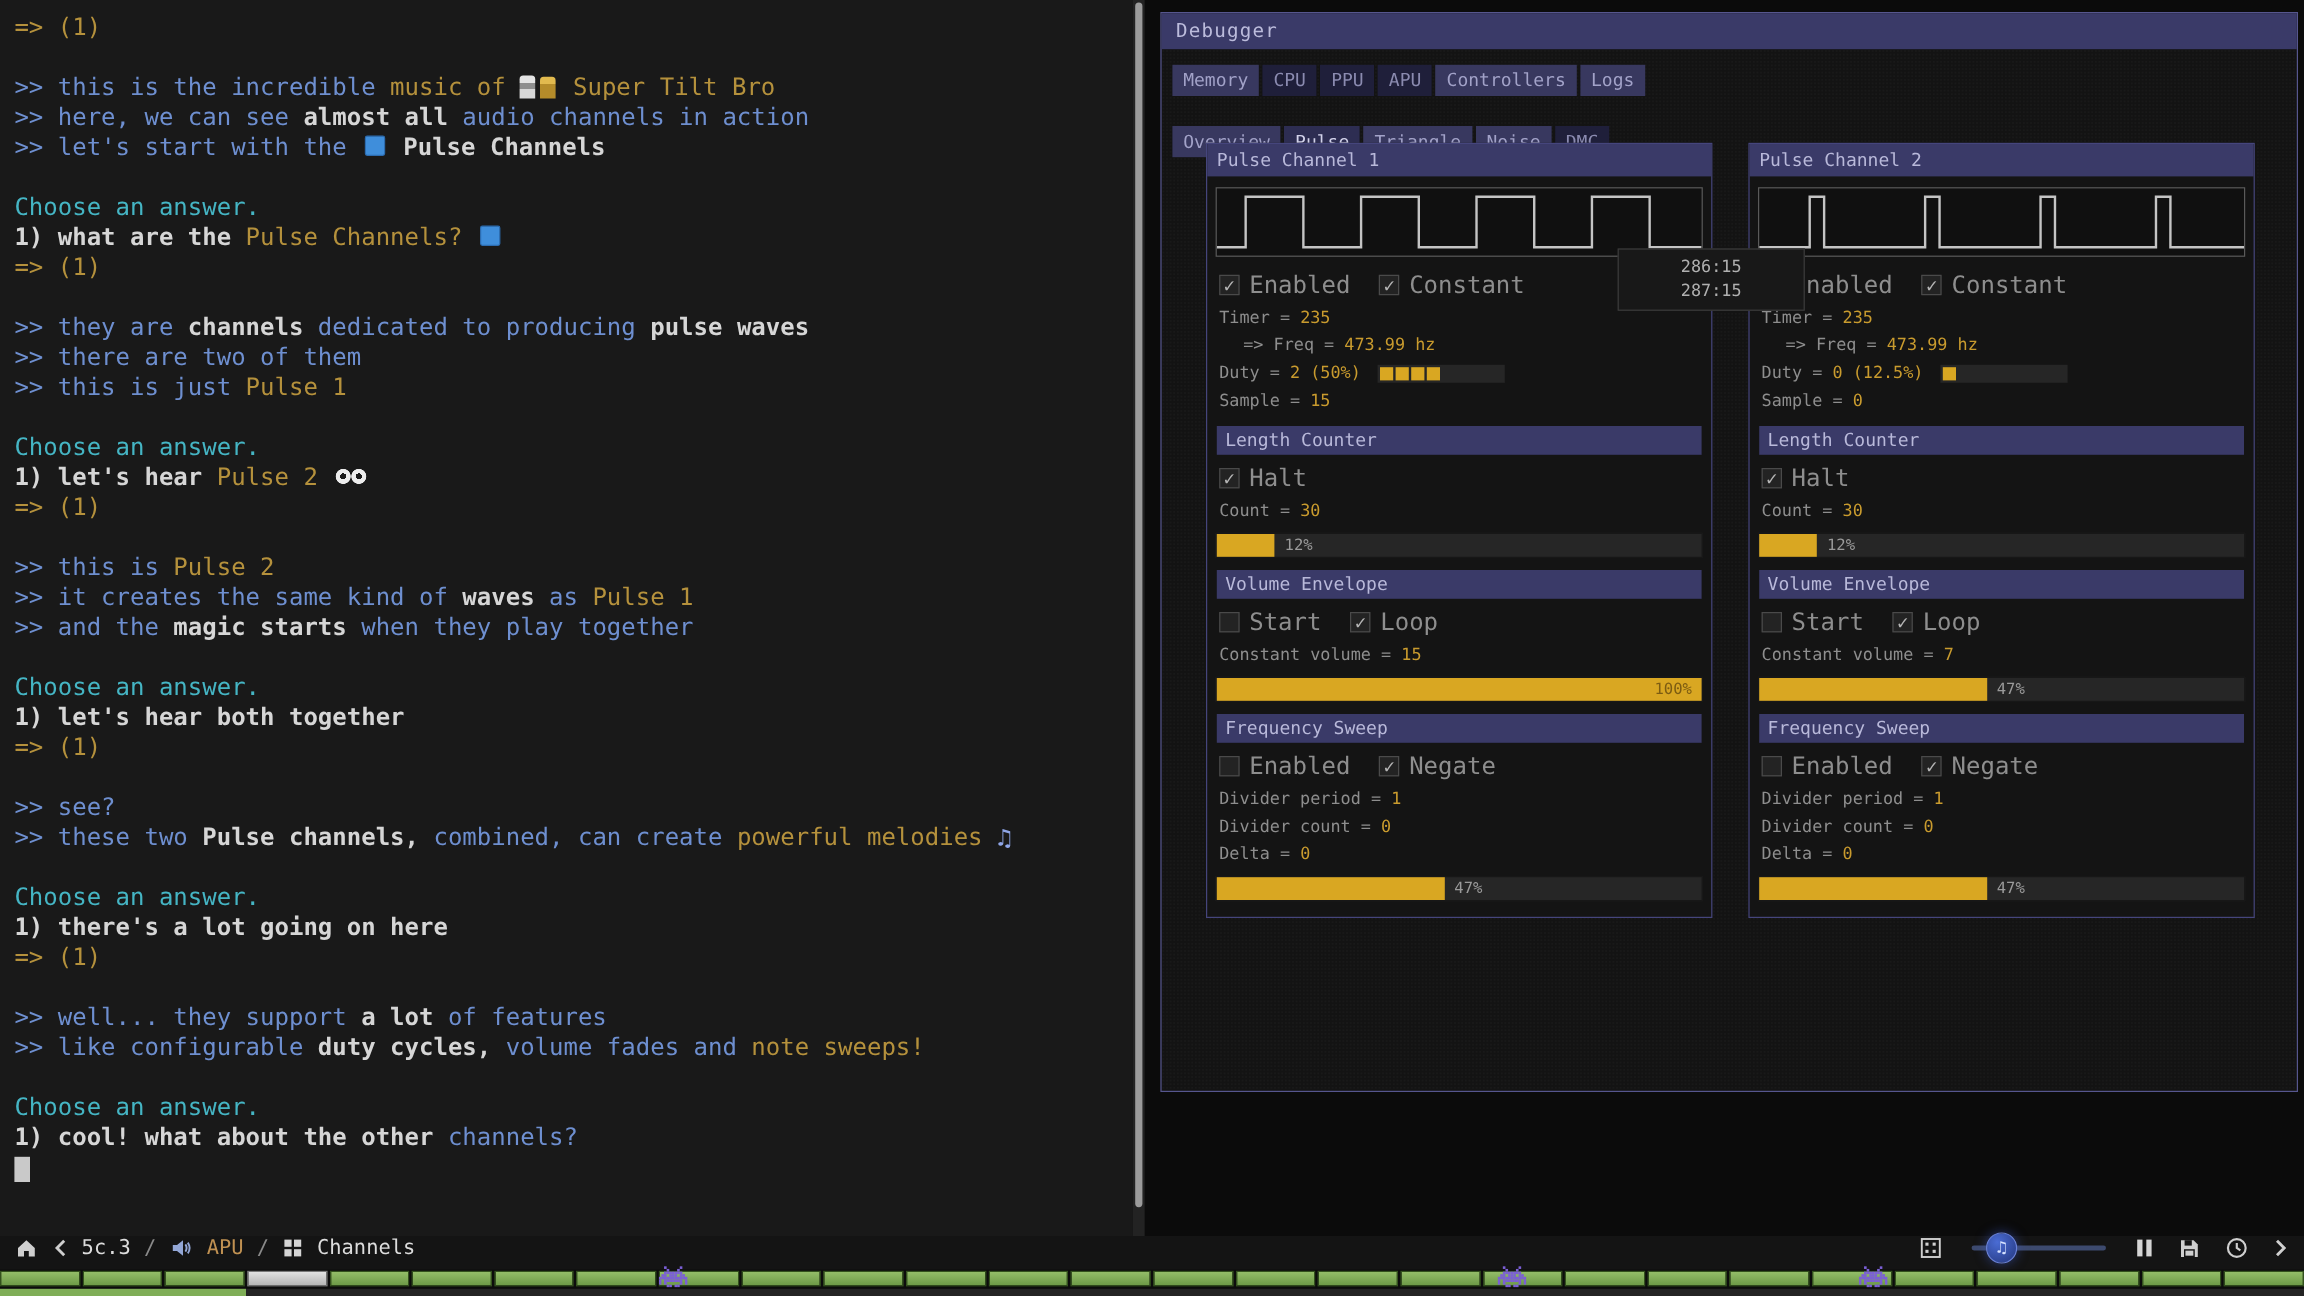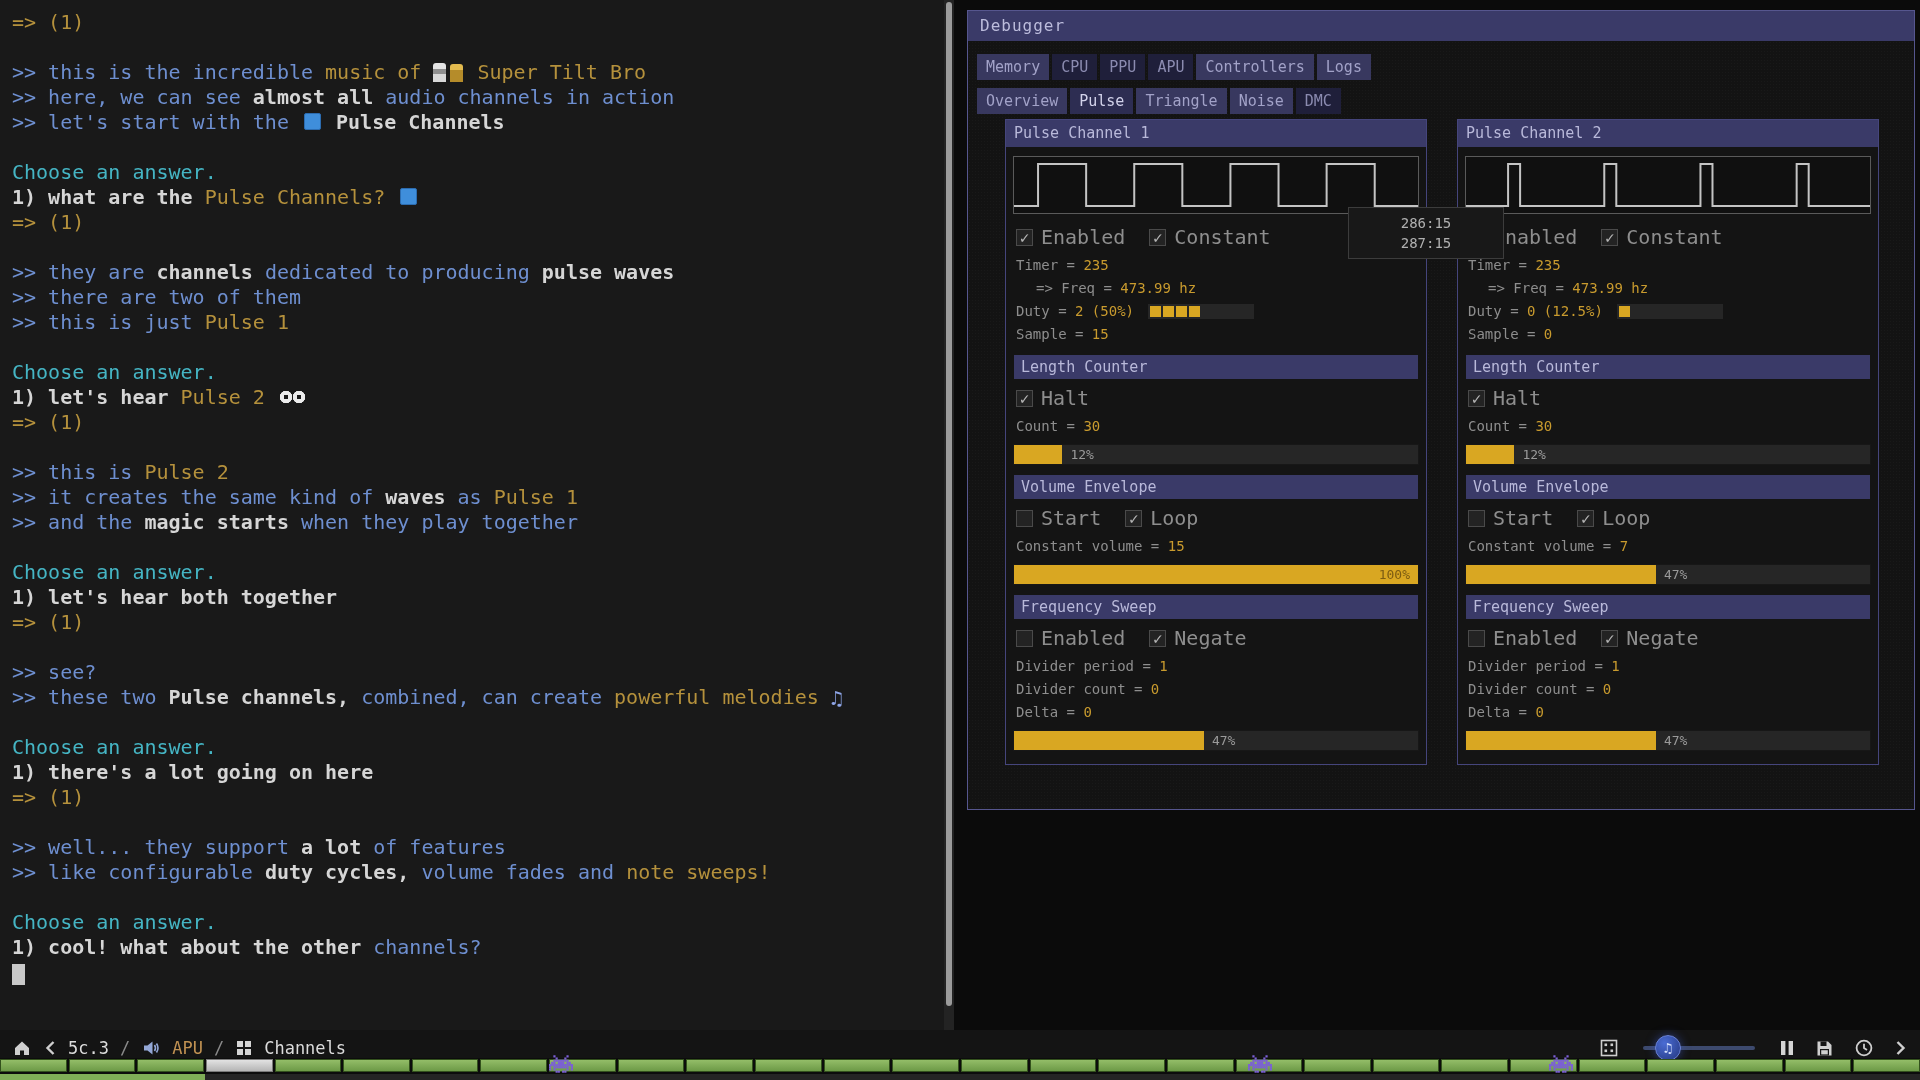--- a/index.html
+++ b/index.html
@@ -24,25 +24,25 @@
     background:linear-gradient(180deg,#e4e4e4 0 32%,#8f8f8f 32% 58%,#d8d8d8 58% 100%);border-radius:3px 3px 0 0}
   .icon-player-sprites::after{content:"";position:absolute;left:17px;top:1px;width:13px;height:18px;
     background:linear-gradient(180deg,#e2ba4e 0 34%,#b58c2a 34% 100%);border-radius:3px 3px 0 0}
   .icon-cursor{width:13px;height:21px;background:#c9c9c9;margin-top:2px}
 
   #term-scrollbar{position:absolute;left:944px;top:0;width:10px;height:1030px;background:#232323}
   #term-scrollbar .thumb{position:absolute;left:2px;top:2px;width:6px;height:1004px;background:#9b9b9b;border-radius:3px}
 
   
   #debug-region{position:absolute;left:954px;top:0;width:966px;height:1030px;background:#0b0b0b}
-  #debugger-window{position:absolute;left:13px;top:10px;width:948px;height:800px;background:#131313;border:1px solid #56568e;
+  #debugger-window{position:absolute;left:13px;top:10px;width:948px;height:900px;background:#131313;border:1px solid #56568e;
     background-image:radial-gradient(rgba(255,255,255,0.025) 1px,transparent 1px);background-size:3px 3px}
   .title-bar{height:30px;background:#3a3a68;color:#bcbcdc;font-size:16px;line-height:30px;padding-left:12px;letter-spacing:1px}
   .tab-row{display:flex;gap:3px;padding-left:9px;margin-top:13px}
-  #tabs-secondary{margin-top:8px}
+  #tabs-secondary{margin-top:25px}
   .tab{height:26px;line-height:26px;padding:0 9px;font-size:15px;color:#a2a2c8;cursor:pointer}
   .tab.raised{background:#38385f}
   .tab.flat{background:#1f1f3a;color:#8b8bb0}
   .tab.active{background:#2d2d52;color:#d2d2ea}
 
   .panels{position:absolute;left:0;top:108px;width:100%}
   .channel-panel{position:absolute;top:0;width:422px;background:#141414;border:1px solid #45457c;padding-bottom:10px}
   #panel-0{left:37px}
   #panel-1{left:489px}
   .panel-header{height:27px;background:#3a3a68;color:#b9b9da;font-size:15px;line-height:27px;padding-left:8px}
@@ -61,21 +61,21 @@
   .section-header{margin:10px 8px 0;height:24px;background:#3a3a68;color:#b9b9da;font-size:15px;line-height:24px;padding-left:7px}
   .bar{position:relative;margin:7px 7px 3px;height:21px;background:#262626;border:1px solid #171717}
   .bar-fill{position:absolute;left:0;top:0;bottom:0;background:#d9a722}
   .bar-label{position:absolute;top:0;height:100%;line-height:19px;font-size:13px;color:#9a9a9a}
   .bar-label.inside{color:#7c5c12}
 
   #mem-tooltip{position:absolute;left:380px;top:196px;width:156px;background:#181818;border:1px solid #3c3c3c;padding:5px 9px;z-index:5}
   .tt-row{display:flex;justify-content:center;font-size:14px;color:#b0b0b0;line-height:20px}
 
   
-  #toolbar{position:absolute;left:0;top:1030px;width:1920px;height:28px;display:flex;align-items:flex-end;padding:0 12px;background:#141414}
+  #toolbar{position:absolute;left:0;top:1030px;width:1920px;height:28px;display:flex;align-items:flex-start;padding:0 12px;background:#141414}
   .tb-left{display:flex;align-items:center;gap:11px}
   .tb-right{margin-left:auto;display:flex;align-items:center;gap:20px}
   .tb-text{font-size:17px;color:#dcdcdc}
   .tb-sep{color:#8a8a8a;font-size:17px}
   .tb-apu{color:#c09152;font-size:17px}
   .tb-icon{display:inline-flex;align-items:center;cursor:pointer}
   .slider{position:relative;width:112px;height:20px;margin:0 4px}
   .slider-track{position:absolute;top:8px;left:0;width:100%;height:4px;background:#3d4a6e;border-radius:2px}
   .slider-knob{position:absolute;left:12px;top:-3px;width:26px;height:26px;border-radius:50%;
     background:radial-gradient(circle at 35% 30%,#4a6cd4,#24377e);border:1px solid #6a82d8;

